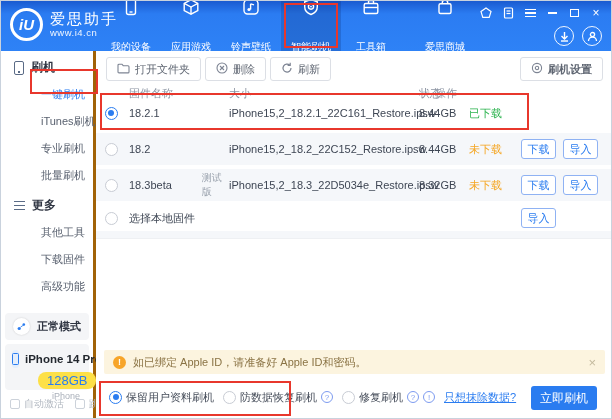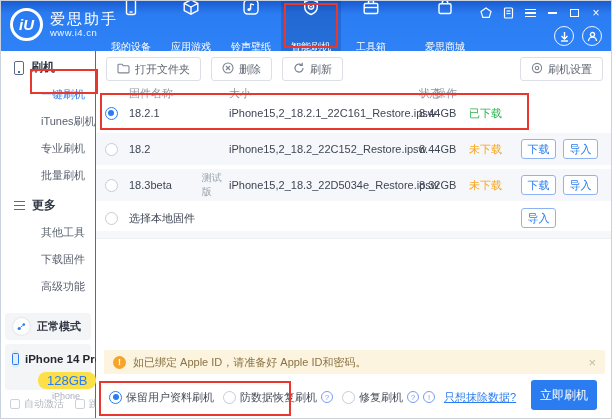--- a/index.html
+++ b/index.html
@@ -25,21 +25,21 @@
      font-size:12px;line-height:12px;cursor:pointer;}
   .menu-bars{display:flex;flex-direction:column;gap:2px;width:11px;}
   .menu-bars i{height:1.5px;background:#fff;display:block;}
   .min-bar{width:9px;height:1.5px;background:#fff;}
   .max-box{width:9px;height:8px;border:1.5px solid #fff;}
   .circle-btns{position:absolute;top:25px;right:9px;display:flex;gap:8px;}
   .cbtn{width:20px;height:20px;border:1.5px solid rgba(255,255,255,.92);border-radius:50%;
     display:flex;align-items:center;justify-content:center;cursor:pointer;}
 
   
-  .sidebar{position:absolute;top:50px;left:0;width:95px;bottom:0;background:#fff;border-right:1px solid #a16207;}
+  .sidebar{position:absolute;top:50px;left:0;width:95px;bottom:0;background:#fff;border-right:3px solid #a16207;}
   .side-sec{display:flex;align-items:center;gap:7px;padding:8px 0 5px 13px;font-size:12px;font-weight:bold;color:#2f3542;}
   .phone-glyph{width:10px;height:14px;border:1.3px solid #5a6b86;border-radius:2px;position:relative;}
   .phone-glyph::after{content:"";position:absolute;left:3px;bottom:1px;width:2px;height:1.3px;background:#5a6b86;}
   .more-glyph{display:flex;flex-direction:column;gap:2.5px;width:11px;}
   .more-glyph i{height:1.4px;background:#5a6b86;display:block;}
   .side-item{padding:6px 0 6px 40px;font-size:11px;color:#5a6270;cursor:pointer;white-space:nowrap;}
   .side-item.active{color:#2a7cf0;}
   .mode-card{position:absolute;left:4px;right:4px;top:262px;height:27px;background:#f4f5f7;
     border-radius:4px;display:flex;align-items:center;gap:7px;padding-left:8px;cursor:pointer;}
   .mode-icon{width:17px;height:17px;border-radius:50%;background:#fff;box-shadow:0 0 2px rgba(0,0,0,.18);
@@ -52,24 +52,24 @@
   .device-name{font-size:11.5px;font-weight:bold;color:#23282f;white-space:nowrap;}
   .cap-pill{display:inline-block;margin:4px 0 0 26px;padding:1px 9px;background:#fde047;color:#2a7cf0;
     font-size:13px;border-radius:8px;text-align:center;}
   .device-type{margin:2px 0 0 27px;font-size:9px;color:#aab0ba;padding-left:13px;}
   .checks{position:absolute;bottom:7px;left:9px;display:flex;gap:11px;}
   .check{display:flex;gap:4px;align-items:center;font-size:10px;color:#b3b9c2;cursor:pointer;white-space:nowrap;}
   .checkbox{width:10px;height:10px;border:1px solid #ccd2da;border-radius:2px;background:#fff;flex:0 0 auto;}
 
   
   .main{position:absolute;left:95px;top:50px;right:0;bottom:0;background:#fff;}
-  .toolbar{position:absolute;top:6px;left:10px;right:8px;height:24px;display:flex;gap:10px;align-items:flex-end;}
+  .toolbar{position:absolute;top:6px;left:10px;right:8px;height:24px;display:flex;gap:4px;align-items:flex-end;}
   .tbtn{height:24px;padding:0 10px;border:1px solid #dcdfe5;border-radius:3px;background:#fff;
     font-size:11px;color:#5f6672;display:flex;align-items:center;gap:5px;cursor:pointer;white-space:nowrap;}
-  .tbtn-right{position:absolute;right:0;top:0;}
+  .tbtn-right{position:absolute;right:0;top:0;font-weight:bold;}
   .thead{position:absolute;top:35px;left:0;right:0;display:grid;
     grid-template-columns:30px 100px 190px 50px 55px 1fr;font-size:11px;color:#8d95a3;}
   .th-action{margin-left:-34px;}
   .rows{position:absolute;top:46px;left:0;right:0;}
   .frow{height:32px;margin-bottom:4px;display:grid;grid-template-columns:30px 100px 190px 50px 55px 1fr;
     align-items:center;font-size:11px;color:#3e4654;cursor:pointer;}
   .frow.alt{background:#f5f7fa;}
   .frow.short{height:26px;margin-bottom:0;}
   .endstrip{height:8px;background:#f5f7fa;border-bottom:1px solid #eef0f3;}
   .vcell{display:flex;align-items:center;padding-left:3px;}
@@ -89,21 +89,21 @@
   .notice-icon{width:13px;height:13px;border-radius:50%;background:#f7a52a;color:#fff;font-size:9px;
     font-weight:bold;display:flex;align-items:center;justify-content:center;flex:0 0 auto;}
   .notice-text{font-size:11px;color:#8a7344;flex:1;white-space:nowrap;overflow:hidden;}
   .notice-close{color:#c4ba9e;font-size:13px;cursor:pointer;}
   .fbar{position:absolute;left:0;right:0;bottom:0;height:42px;background:#fff;display:flex;
     align-items:center;padding-left:13px;gap:9px;}
   .fopt{display:flex;align-items:center;gap:4px;font-size:11px;color:#454c59;white-space:nowrap;cursor:pointer;}
   .helpc{width:12px;height:12px;border:1px solid #7d9bf0;color:#7d9bf0;border-radius:50%;font-size:8px;
     display:flex;align-items:center;justify-content:center;cursor:pointer;flex:0 0 auto;}
   .erase-link{font-size:11px;color:#2a7cf0;text-decoration:underline;cursor:pointer;white-space:nowrap;}
-  .flash-btn{position:absolute;right:14px;bottom:8px;width:66px;height:30px;background:#2a7cf0;color:#fff;
+  .flash-btn{position:absolute;right:14px;bottom:8px;width:66px;height:24px;background:#2a7cf0;color:#fff;
     font-size:12px;border:none;border-radius:3px;cursor:pointer;}
 
   
   .anno{position:absolute;border:2px solid #e8372c;pointer-events:none;z-index:50;}
   .anno-nav{left:283px;top:2px;width:54px;height:45px;}
   .anno-side{left:29px;top:68px;width:68px;height:25px;}
   .anno-row{left:99px;top:92px;width:429px;height:37px;}
   .anno-opt{left:98px;top:380px;width:192px;height:35px;}
 </style>
 </head>

